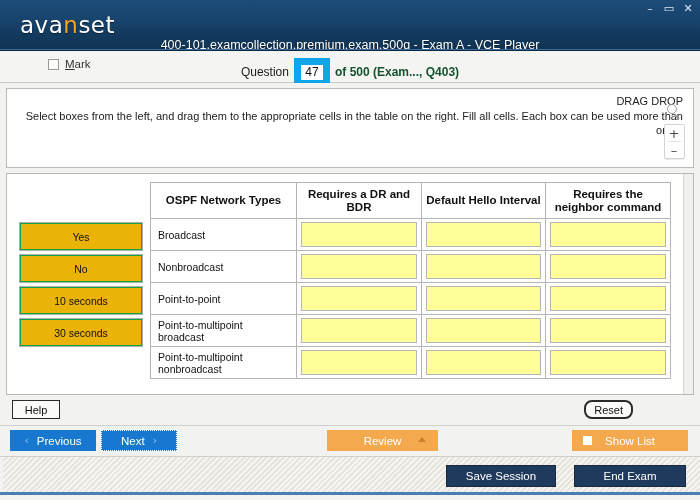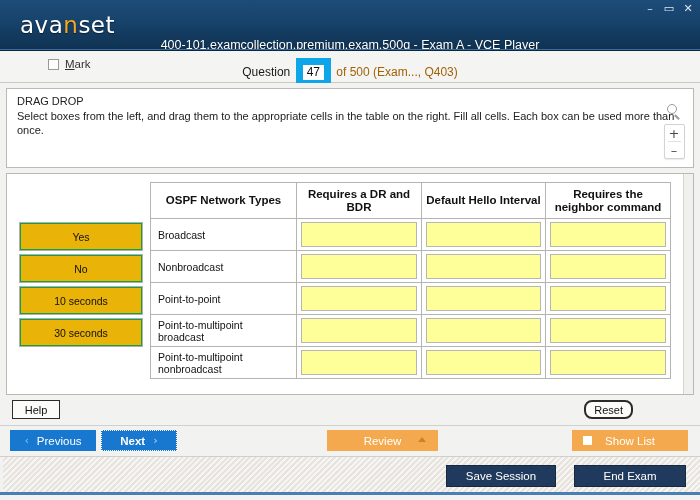--- a/index.html
+++ b/index.html
@@ -105,30 +105,31 @@
     display: inline-block;
     border: 7px solid #0ea5e9;
     background: #ffffff;
     padding: 0px 4px;
     font-size: 12px;
     line-height: 15px;
     vertical-align: middle;
     margin: 0 2px;
     color: #111;
   }
-  .qtail { color: #a16207; }
+  .qtail { color: #14532d; font-weight: bold; }
 
   
   .stem-outer {
     position: relative;
     margin: 0;
     padding: 5px 6px 5px 6px;
     background: #f2f2f0;
     height: 90px;
     box-sizing: border-box;
+    text-align: right;
   }
   .stem {
     position: relative;
     background: #ffffff;
     border: 1px solid #b9b9b6;
     height: 100%;
     box-sizing: border-box;
     padding: 6px 10px;
     overflow: hidden;
   }
@@ -310,21 +311,21 @@
     cursor: pointer;
     box-sizing: border-box;
     user-select: none;
   }
   .nav-btn .chev {
     color: #8fc4ef;
     font-size: 11px;
     font-family: "DejaVu Sans", sans-serif;
   }
   #prev-btn { left: 10px; width: 86px; }
-  #next-btn { left: 101px; width: 76px; border: 1px dotted #ffffff; font-weight: bold; }
+  #next-btn { left: 101px; width: 76px; border: 1px dotted #ffffff; }
   .orange-btn {
     position: absolute;
     top: 4px;
     height: 21px;
     background: #f5a94e;
     color: #ffffff;
     font-size: 11.5px;
     display: flex; align-items: center; justify-content: center;
     cursor: pointer;
     box-sizing: border-box;

